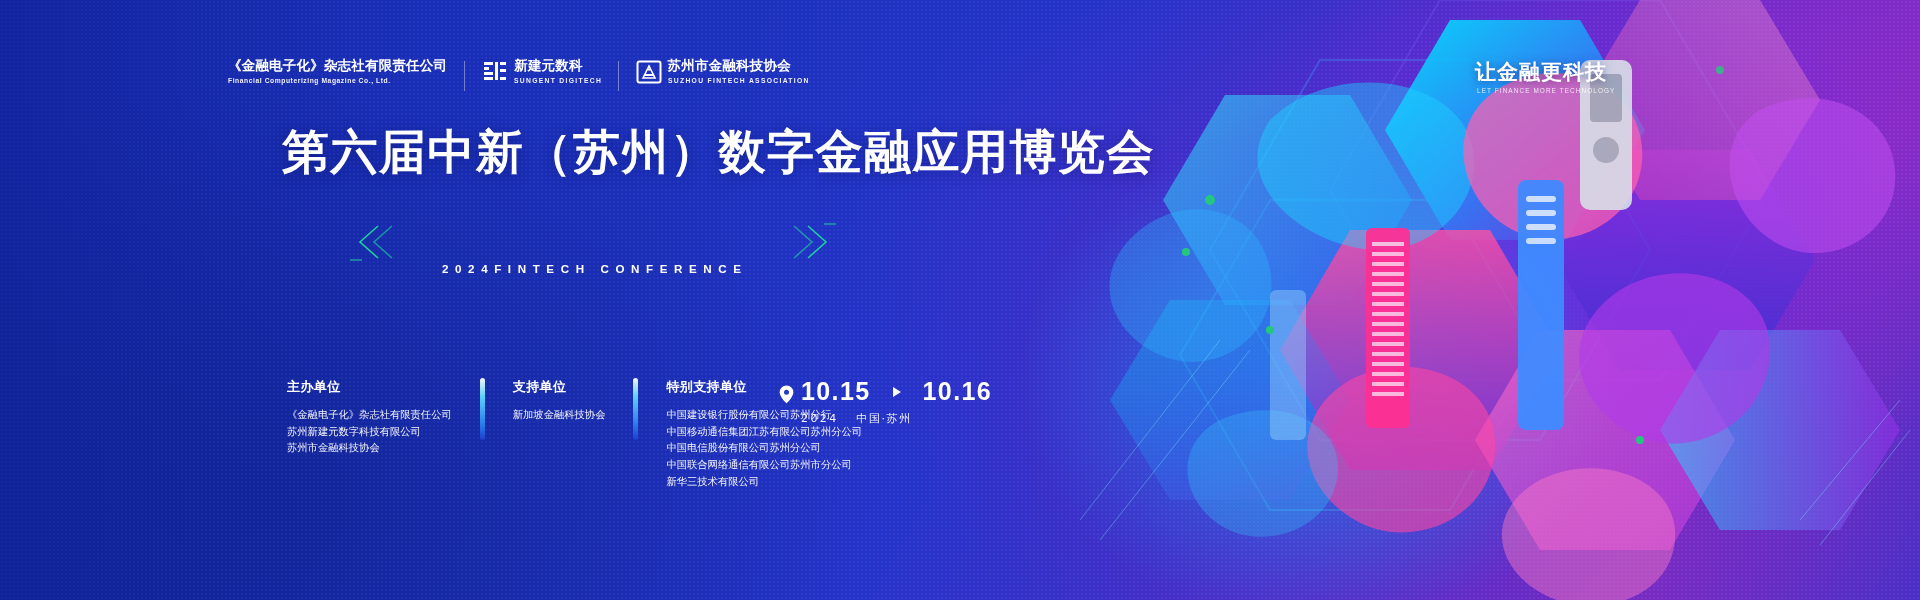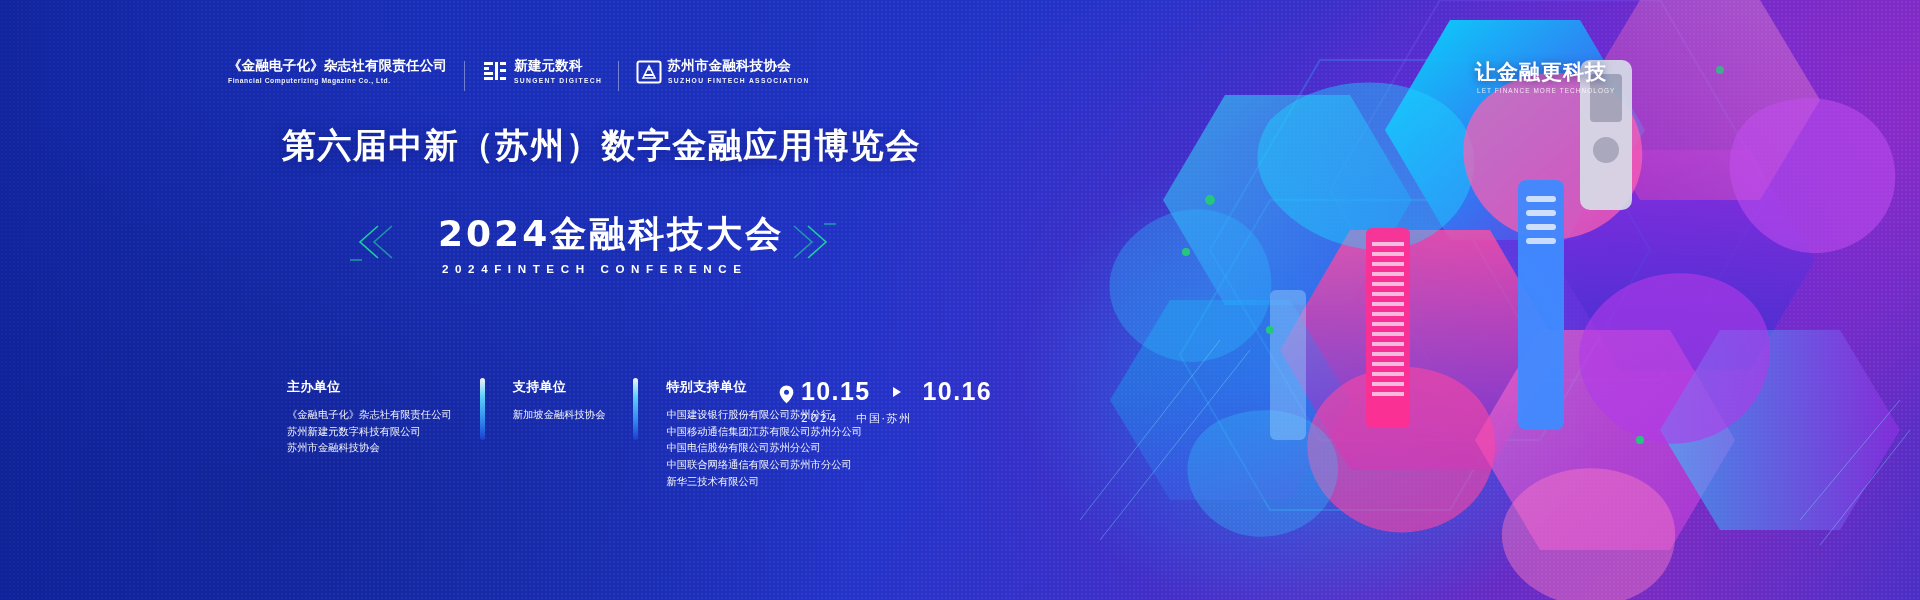--- a/index.html
+++ b/index.html
@@ -29,21 +29,21 @@
   .logo-cell:first-child{padding-left:0;}
   .logo-div{width:1px;height:30px;background:rgba(255,255,255,.38);margin-top:3px;}
   .lg-txt{display:flex;flex-direction:column;justify-content:center;}
   .lg-cn{color:#fff;font-size:13.5px;font-weight:bold;letter-spacing:.2px;line-height:1.15;white-space:nowrap;
          font-family:"DejaVu Sans","Liberation Sans",sans-serif;}
   .lg-en{color:rgba(255,255,255,.93);font-size:6.6px;font-weight:bold;letter-spacing:.55px;line-height:1.5;
          margin-top:2px;white-space:nowrap;transform:scaleX(1.02);transform-origin:left;}
   .lg-en.wide{letter-spacing:1.3px;}
   .mark{width:26px;height:26px;margin-right:6px;flex:none;}
 
-  .title-cn{position:absolute;left:282px;top:128px;color:#fff;font-size:34px;font-weight:bold;
+  .title-cn{position:absolute;left:282px;top:128px;color:#fff;font-size:47px;font-weight:bold;
     letter-spacing:1.5px;white-space:nowrap;line-height:1;
     font-family:"DejaVu Sans","Liberation Sans",sans-serif;
     text-shadow:0 2px 14px rgba(0,10,80,.35);}
   .title-en{position:absolute;left:286px;top:183px;color:#fff;font-size:13.4px;font-weight:bold;
     letter-spacing:5.15px;white-space:nowrap;}
 
   .sub-wrap{position:absolute;left:282px;top:216px;width:640px;height:70px;}
   .sub-cn{position:absolute;left:156px;top:0;color:#fff;font-size:36px;font-weight:bold;letter-spacing:3px;
     white-space:nowrap;font-family:"DejaVu Sans","Liberation Sans",sans-serif;line-height:1;}
   .sub-en{position:absolute;left:160px;top:46px;color:#fff;font-size:11.6px;font-weight:bold;letter-spacing:6.6px;
@@ -273,21 +273,20 @@
           <path d="M2 38 L14 38" stroke="#1fd7a0" stroke-width="1.4" opacity=".7"></path>
         </svg>
       </span>
       <span class="chev r">
         <svg width="56" height="40" viewBox="0 0 56 40" fill="none">
           <path d="M26 4 L44 20 L26 36" stroke="#1fd7a0" stroke-width="1.6" opacity=".95"></path>
           <path d="M12 4 L30 20 L12 36" stroke="#1fd7a0" stroke-width="1.6" opacity=".6"></path>
           <path d="M42 2 L54 2" stroke="#1fd7a0" stroke-width="1.4" opacity=".7"></path>
         </svg>
       </span>
-      <div class="sub-cn">2024金融科技大会</div>
       <div class="sub-en">2024FINTECH CONFERENCE</div>
     </div>
 
     <div class="orgs">
 
       <div class="org-col">
         <div class="org-h">主办单位</div>
         <div class="org-l">《金融电子化》杂志社有限责任公司</div>
         <div class="org-l">苏州新建元数字科技有限公司</div>
         <div class="org-l">苏州市金融科技协会</div>

